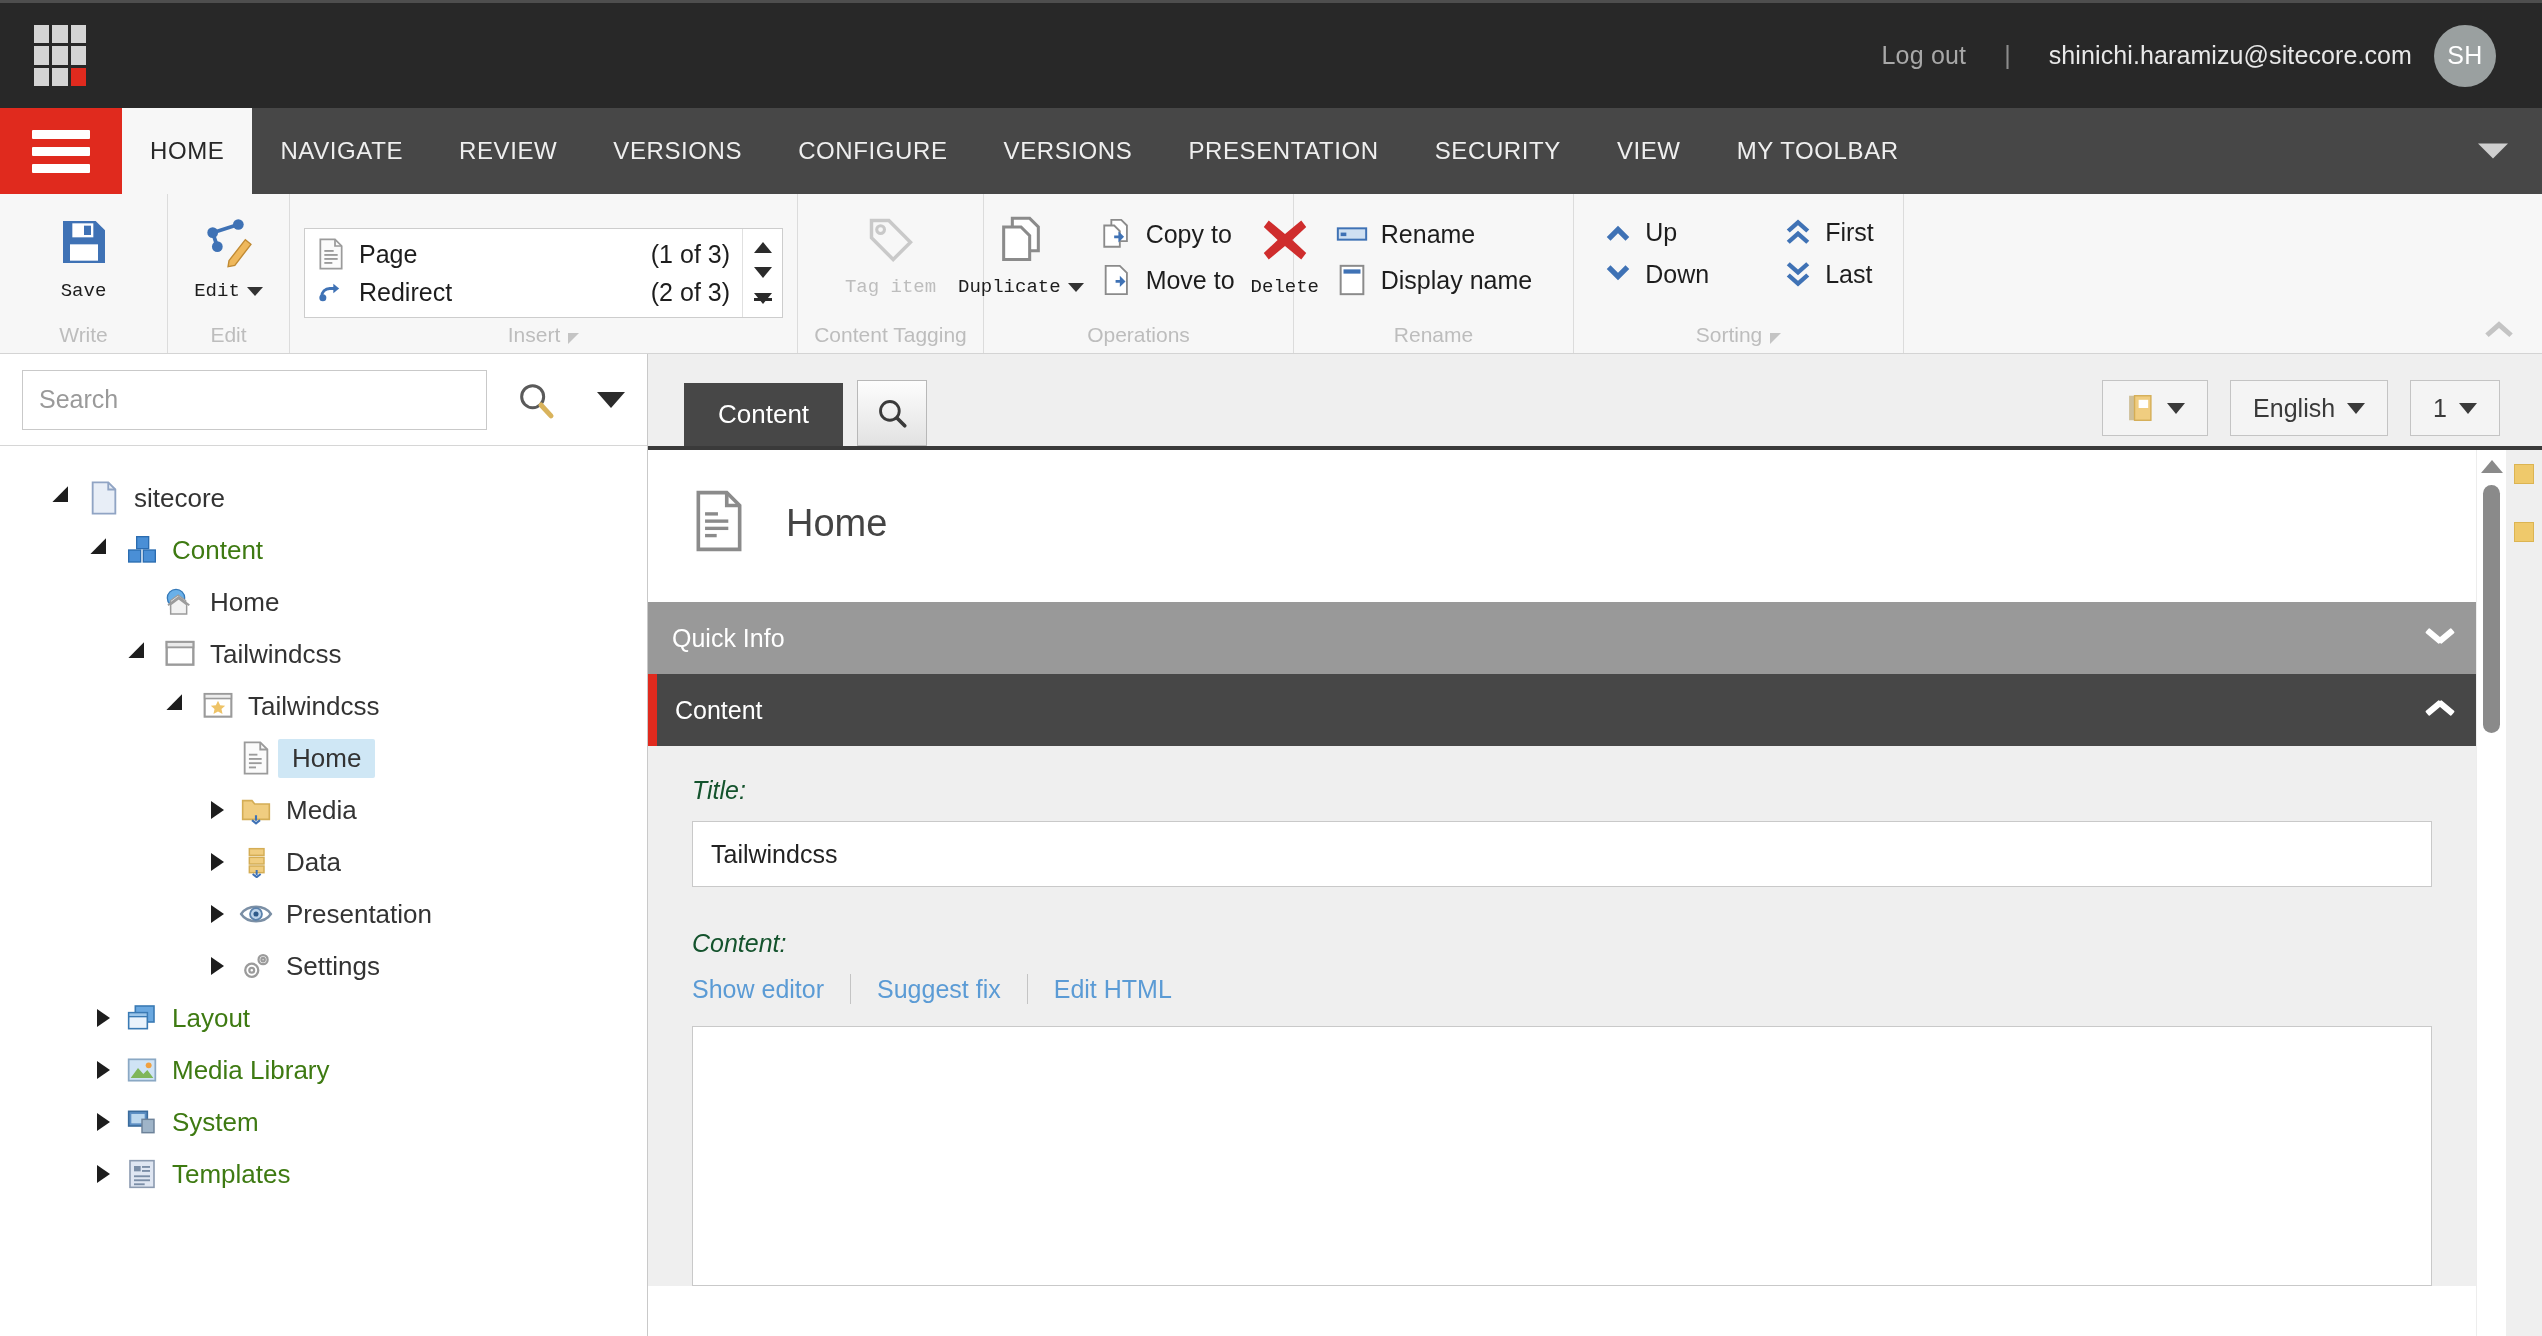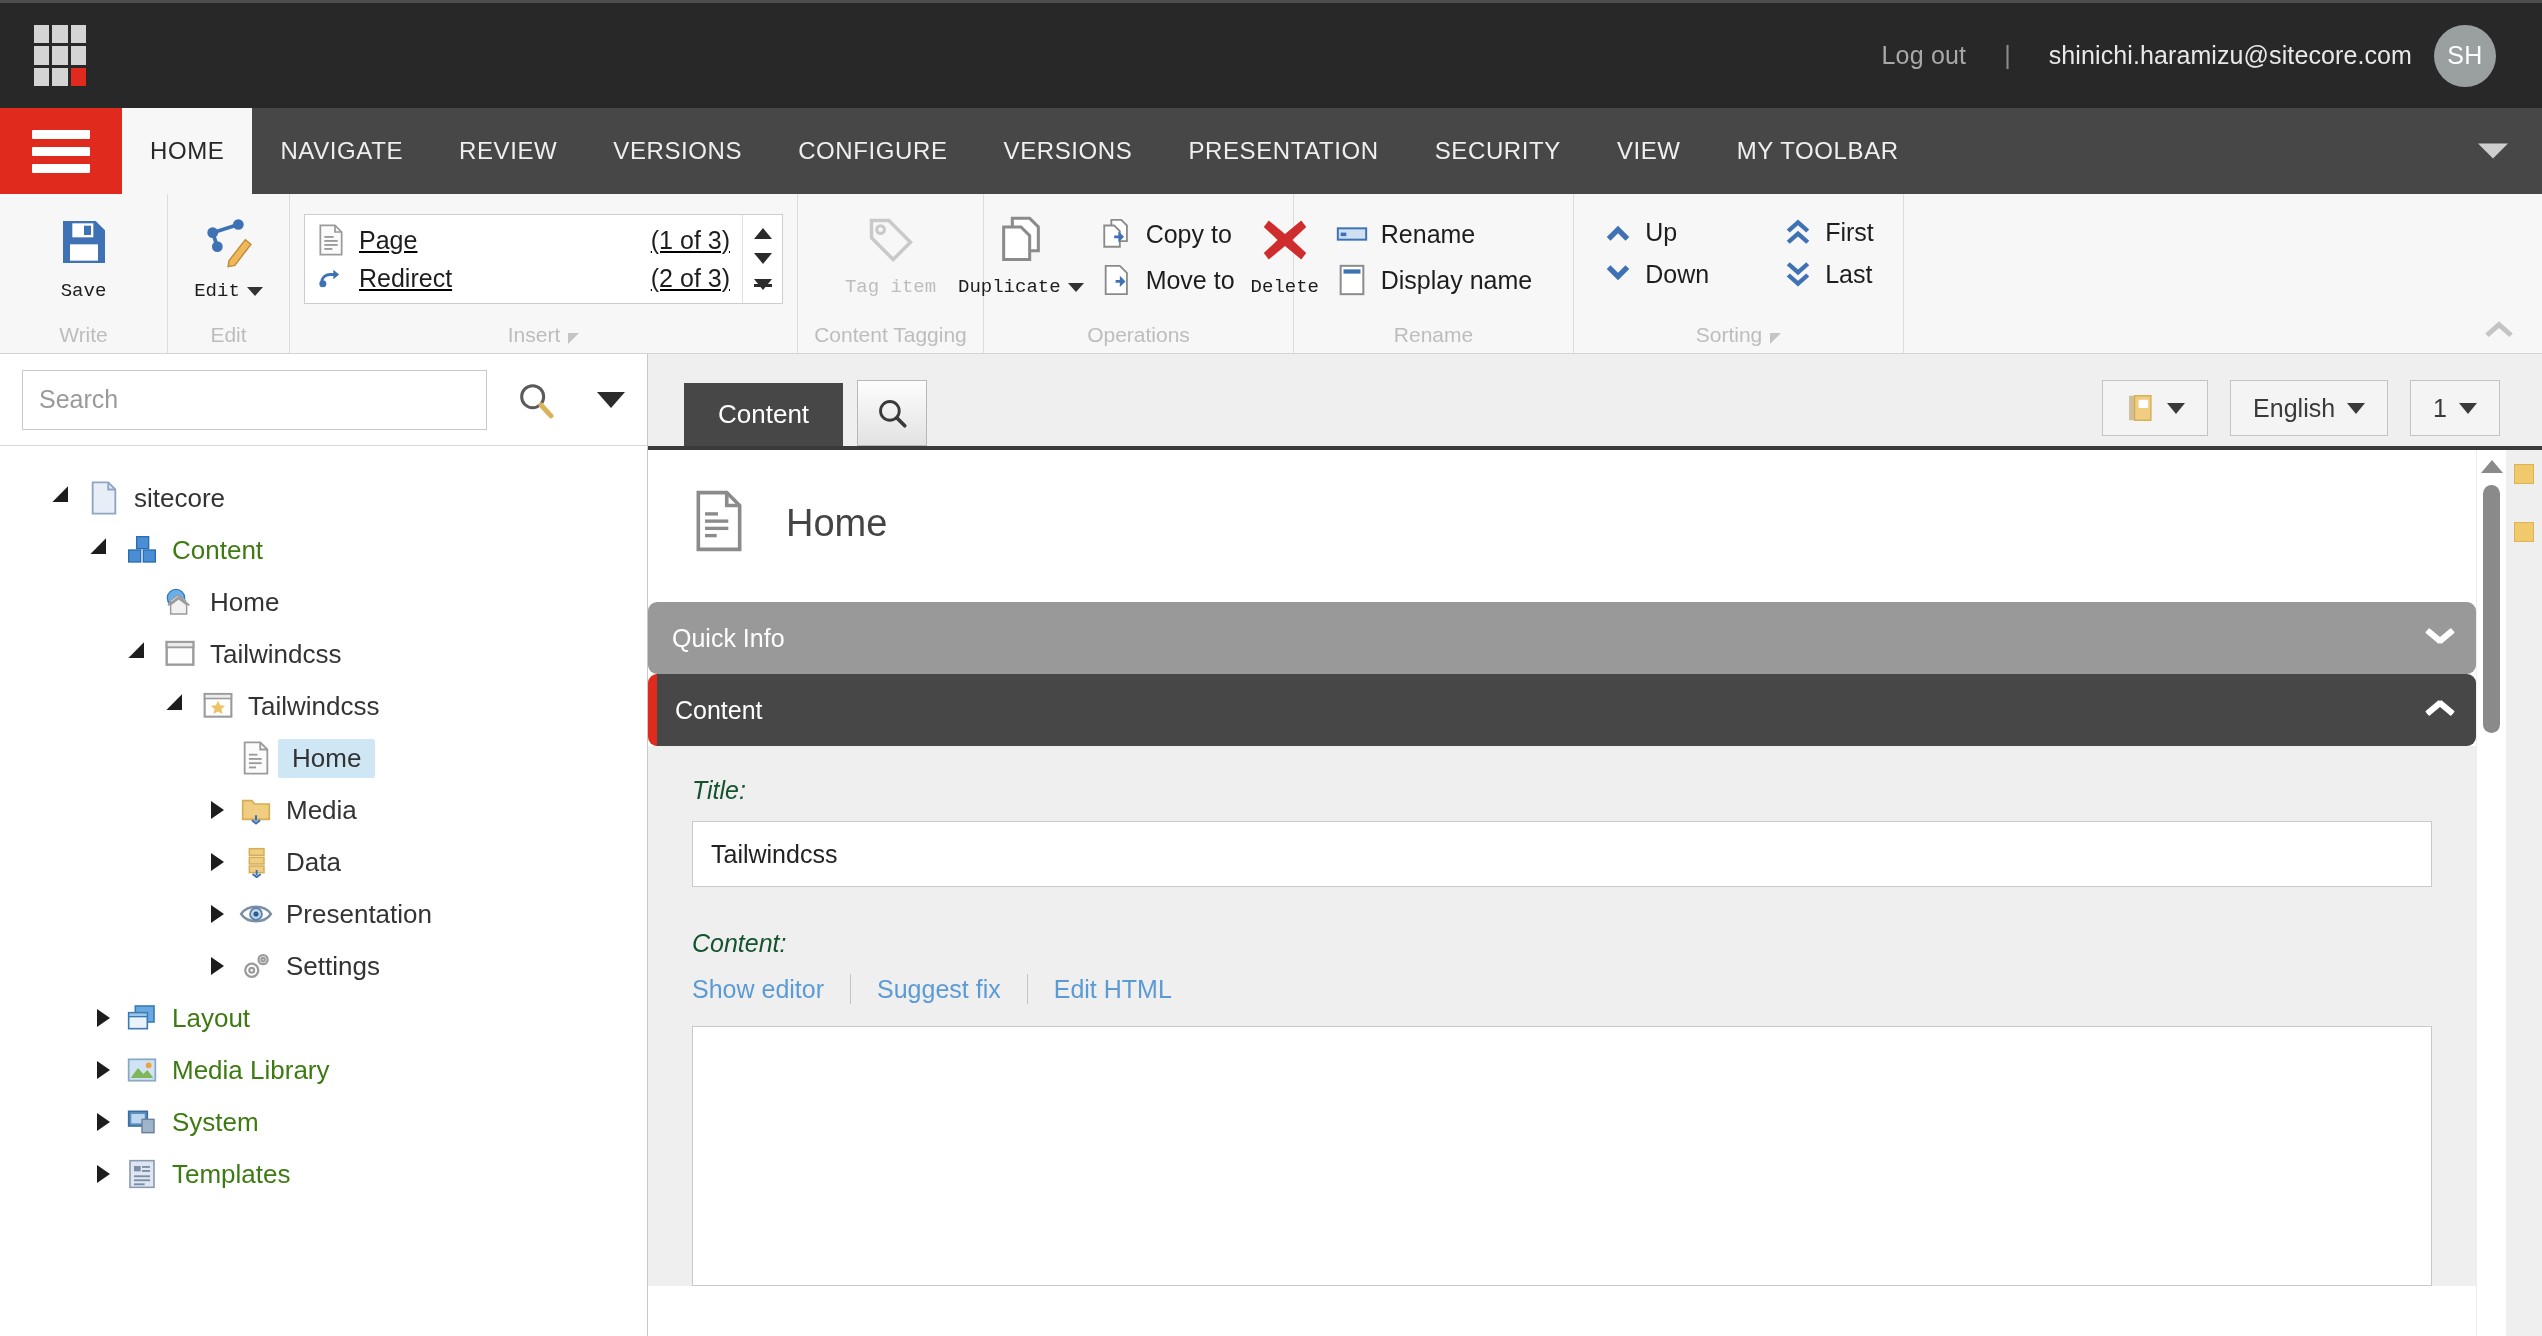--- a/index.html
+++ b/index.html
@@ -94,21 +94,21 @@
   .big-btn {
     width: 108px; display: flex; flex-direction: column; align-items: center;
     gap: 10px; padding-top: 12px; cursor: pointer;
   }
   .big-btn .lbl { font-size: 19px; color: #1d1d1d; display: flex; align-items: center; gap: 7px; font-family: Liberation Mono, monospace; }
   .big-btn.disabled .lbl { color: #bdbdbd; }
   .caret-dn { width: 0; height: 0; border-left: 8px solid transparent; border-right: 8px solid transparent; border-top: 9px solid #333; }
 
   .insert-box {
     border: 1px solid #cdcdcd; background: #fff; width: 528px;
-    display: flex; align-items: stretch; margin-top: 12px; text-decoration: underline;
+    display: flex; align-items: stretch; margin-top: 26px;
   }
   .insert-list { flex: 1; padding: 6px 0; }
   .insert-row {
     display: flex; align-items: center; gap: 14px;
     padding: 3px 12px; font-size: 25px; color: #1d1d1d; cursor: pointer;
   }
   .insert-row .name { flex: 1; }
   .insert-row .count { color: #1d1d1d; }
   .insert-spin {
     width: 40px; border-left: 1px solid #e0e0e0;
@@ -205,21 +205,21 @@
 
   .doc-head {
     display: flex; align-items: center; gap: 40px;
     padding: 40px 0 40px 44px; background: #fff;
   }
   .doc-title { font-size: 38px; color: #444; }
 
   .section-head {
     height: 72px; display: flex; align-items: center; justify-content: space-between;
     padding: 0 24px 0 24px; color: #fff; font-size: 25px;
-    cursor: pointer; position: relative; border-radius: 9px;
+    cursor: pointer; position: relative;
   }
   .section-head.quick { background: #999999; margin-top: 6px; }
   .section-head.content { background: #474747; border-left: 9px solid #e02a1e; padding-left: 18px; }
   .chev { width: 26px; height: 26px; position: relative; }
   .chev::before, .chev::after {
     content:""; position:absolute; top: 8px; width: 18px; height: 6px; background:#fff; border-radius:1px;
   }
   .chev.down::before { left: -1px; transform: rotate(40deg); }
   .chev.down::after  { left: 11px; transform: rotate(-40deg); }
   .chev.up::before   { left: -1px; transform: rotate(-40deg); }

